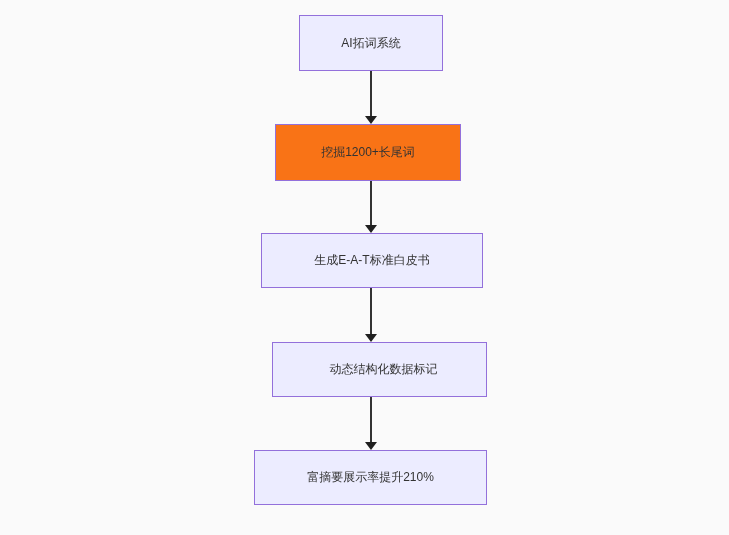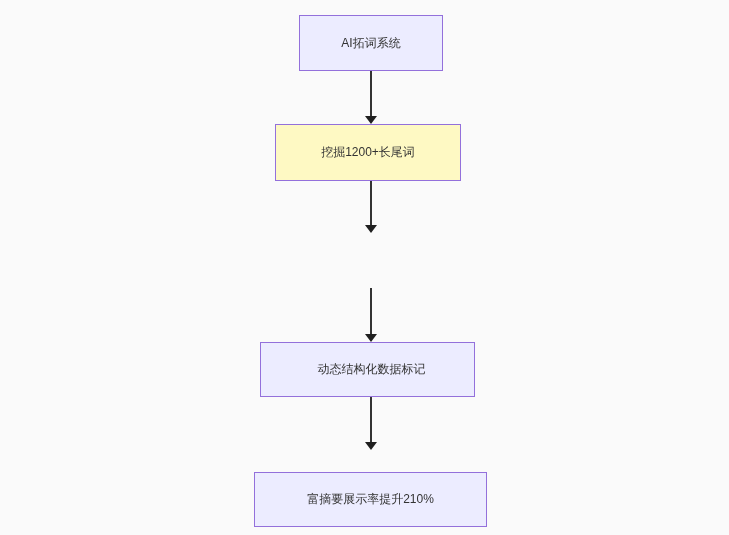--- a/index.html
+++ b/index.html
@@ -42,51 +42,54 @@
     height: 0;
     border-left: 6px solid transparent;
     border-right: 6px solid transparent;
     border-top-width: 8px;
     border-top-style: solid;
   }
   
   #node-0 { left: 299px; top: 15px;  width: 144px; height: 56px; }
   #node-1 { left: 275px; top: 124px; width: 186px; height: 57px; }
   #node-2 { left: 261px; top: 233px; width: 222px; height: 55px; }
-  #node-3 { left: 260px; top: 342px; width: 215px; height: 55px; padding-left: 8px; }
-  #node-4 { left: 254px; top: 472px; width: 233px; height: 55px; }
+  #node-3 { left: 272px; top: 342px; width: 215px; height: 55px; padding-left: 8px; }
+  #node-4 { left: 254px; top: 450px; width: 233px; height: 55px; }
   
   #arrow-0 { left: 364px; top: 71px;  height: 53px; }
   #arrow-1 { left: 364px; top: 181px; height: 52px; }
   #arrow-2 { left: 364px; top: 288px; height: 54px; }
   #arrow-3 { left: 364px; top: 397px; height: 53px; }
 </style>
 </head>
 <body style="background: rgb(250, 250, 250);">
 
 <div class="canvas">
 
   <div id="node-0" class="flow-node" style="background: rgb(236, 236, 255); border-color: rgb(147, 112, 219); color: rgb(51, 51, 51);">
     <span>AI拓词系统</span>
   </div>
 
   <div id="arrow-0" class="flow-arrow">
     <div class="shaft" style="background: rgb(51, 51, 51);"></div>
     <div class="head" style="border-top-color: rgb(31, 31, 31);"></div>
   </div>
 
-  <div id="node-1" class="flow-node" style="background: #fef9c3; border-color: rgb(147, 112, 219); color: rgb(51, 51, 51);">
+  <div id="node-1" class="flow-node" style="background: #f97316; border-color: rgb(147, 112, 219); color: rgb(51, 51, 51);">
     <span>挖掘1200+长尾词</span>
   </div>
 
   <div id="arrow-1" class="flow-arrow">
     <div class="shaft" style="background: rgb(51, 51, 51);"></div>
     <div class="head" style="border-top-color: rgb(31, 31, 31);"></div>
   </div>
 
+  <div id="node-2" class="flow-node" style="background: rgb(236, 236, 255); border-color: rgb(147, 112, 219); color: rgb(51, 51, 51);">
+    <span>生成E-A-T标准白皮书</span>
+  </div>
 
   <div id="arrow-2" class="flow-arrow">
     <div class="shaft" style="background: rgb(51, 51, 51);"></div>
     <div class="head" style="border-top-color: rgb(31, 31, 31);"></div>
   </div>
 
   <div id="node-3" class="flow-node" style="background: rgb(236, 236, 255); border-color: rgb(147, 112, 219); color: rgb(51, 51, 51);">
     <span>动态结构化数据标记</span>
   </div>
 

